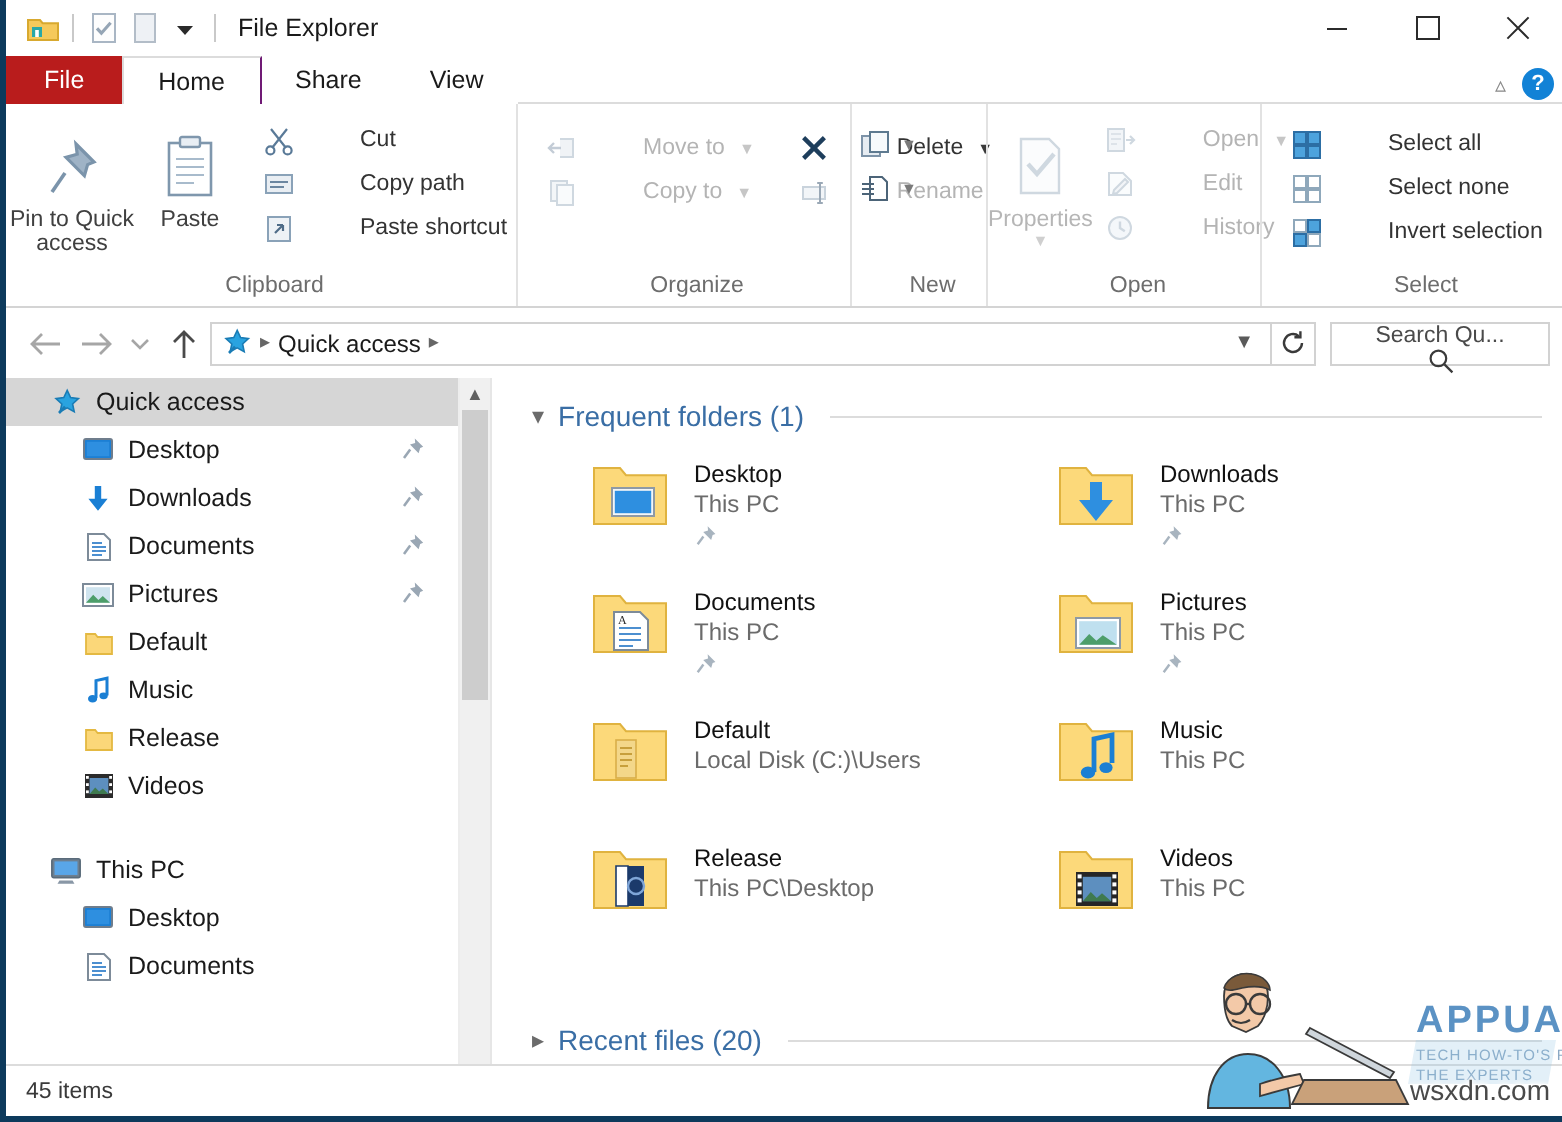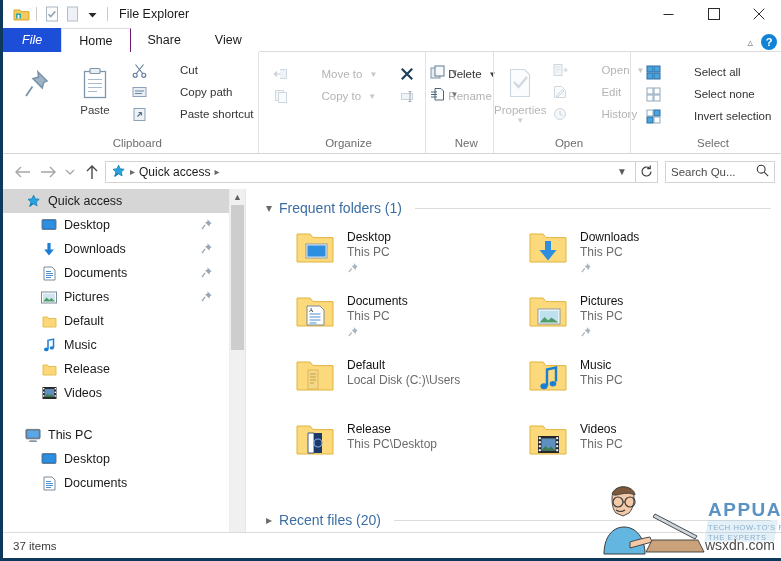--- a/index.html
+++ b/index.html
@@ -20,21 +20,21 @@
   .qat-ico{width:20px;height:20px;display:flex;align-items:center;justify-content:center;}
   .sep{width:1px;height:14px;background:#c9c9c9;margin:0 5px;}
   .title-text{margin-left:6px;font-size:12.5px;color:#1a1a1a;}
   .wincontrols{position:absolute;right:0;top:0;display:flex;height:28px;}
   .wc{width:45px;height:28px;display:flex;align-items:center;justify-content:center;color:#2b2b2b;}
   .wc svg{display:block;}
 
   
   .tabstrip{position:relative;height:24px;background:#fff;display:flex;align-items:flex-end;}
   .tab{height:24px;line-height:24px;padding:0 17px;font-size:12.5px;color:#1a1a1a;box-sizing:border-box;}
-  .tab.file{background:#1d4ed8;color:#fff;padding:0 19px;font-style:italic;}
+  .tab.file{background:#b91c1c;color:#fff;padding:0 19px;}
   .tab.active{background:#fff;border-left:1px solid #dcdcdc;border-right:1px solid #701a75;border-top:1px solid #dcdcdc;}
   .tabstrip-fill{flex:1;border-bottom:1px solid #dcdcdc;}
   .tab-right{position:absolute;right:4px;bottom:2px;display:flex;align-items:center;gap:8px;}
   .chev-up{color:#8a8a8a;font-size:11px;}
   .help-ico{width:16px;height:16px;border-radius:50%;background:#1282d6;color:#fff;font-size:11px;
             display:flex;align-items:center;justify-content:center;font-weight:bold;}
 
   
   .ribbon{position:relative;height:101px;background:#fff;border-bottom:1px solid #d4d4d4;display:flex;}
   .rgroup{position:relative;height:101px;display:flex;flex-direction:column;}
@@ -62,21 +62,21 @@
   .navbtn.on{color:#4a4a4a;}
   .crumbbox{flex:1;height:22px;border:1px solid #d2d2d2;background:#fff;display:flex;align-items:center;
             padding:0 4px;gap:4px;box-sizing:border-box;}
   .crumb-txt{font-size:12px;color:#1a1a1a;}
   .crumb-sep{color:#666;font-size:10px;}
   .crumb-spacer{flex:1;}
   .crumb-dd{color:#5a5a5a;font-size:10px;padding:0 4px;}
   .refresh{width:22px;height:22px;border:1px solid #d2d2d2;border-left:none;display:flex;align-items:center;
            justify-content:center;color:#3a3a3a;box-sizing:border-box;}
   .searchbox{width:110px;height:22px;border:1px solid #d2d2d2;margin-left:7px;display:flex;align-items:center;
-             justify-content:space-between;padding:0 5px;box-sizing:border-box;}
+             justify-content:space-between;padding:0 5px;box-sizing:border-box;flex-direction:column;}
   .searchbox .ph{font-size:11.5px;color:#4a4a4a;}
 
   
   .main{display:flex;height:356px;background:#fff;}
   .navpane{width:226px;background:#fff;position:relative;overflow:hidden;}
   .navrow{height:24px;display:flex;align-items:center;padding-left:22px;gap:7px;position:relative;}
   .navrow.lvl2{padding-left:38px;}
   .navrow.sel{background:#d6d6d6;}
   .navrow .txt{font-size:12.5px;color:#1a1a1a;white-space:nowrap;}
   .navrow .pin{position:absolute;right:16px;top:5px;}
@@ -185,20 +185,21 @@
       <div class="rgroup-body">
         <div class="bigbtn">
           <span class="glyph">
             <svg width="30" height="32" viewBox="0 0 30 32">
               <g stroke="#7b94ab" stroke-width="1.6" fill="#9fb3c6">
                 <path d="M17 3l9 9-3.2 1.3-1.6 5.6-9.2-9.2 5.6-1.6z"></path>
               </g>
               <path d="M11.5 17.5L5 27" stroke="#7b94ab" stroke-width="1.8" fill="none"></path>
             </svg>
           </span>
+          <span class="lbl">Pin to Quick access</span>
         </div>
 
 
         <div class="bigbtn" style="width:52px">
           <span class="glyph">
             <svg width="28" height="34" viewBox="0 0 28 34">
               <rect x="3.5" y="4.5" width="21" height="26" fill="#fff" stroke="#7f97ad" stroke-width="1.3"></rect>
               <rect x="9" y="1.5" width="10" height="5" rx="1" fill="#e8eef4" stroke="#7f97ad" stroke-width="1.2"></rect>
               <g stroke="#a8bbcc" stroke-width="1">
                 <path d="M7 12.5h14M7 16.5h14M7 20.5h14M7 24.5h9"></path>
@@ -809,21 +810,21 @@
 
       <div class="sechead" style="margin-top:24px">
         <span class="tw">▸</span>
         <span class="st">Recent files (20)</span>
         <span class="rule"></span>
       </div>
     </div>
   </div>
 
   <div class="statusbar">
-    <span class="txt">37 items</span>
+    <span class="txt">45 items</span>
   </div>
 
   <div class="watermark">
     <svg width="221" height="74" viewBox="0 0 221 74">
       <g fill="#f3c9a8" stroke="#3a3a3a" stroke-width="0.9">
         <path d="M52 14c0-7 5-11 11-11s11 4 11 11c0 6-2 12-5 15l-6 3-7-3c-3-3-4-9-4-15z"></path>
       </g>
       <path d="M52 10c2-6 9-8 14-7 6 1 9 5 9 8-4-2-9-2-14-1-4 1-7 2-9 0z" fill="#7a5a3a" stroke="#3a3a3a" stroke-width="0.8"></path>
       <g fill="none" stroke="#3a3a3a" stroke-width="1.2">
         <circle cx="58" cy="18" r="5"></circle>

